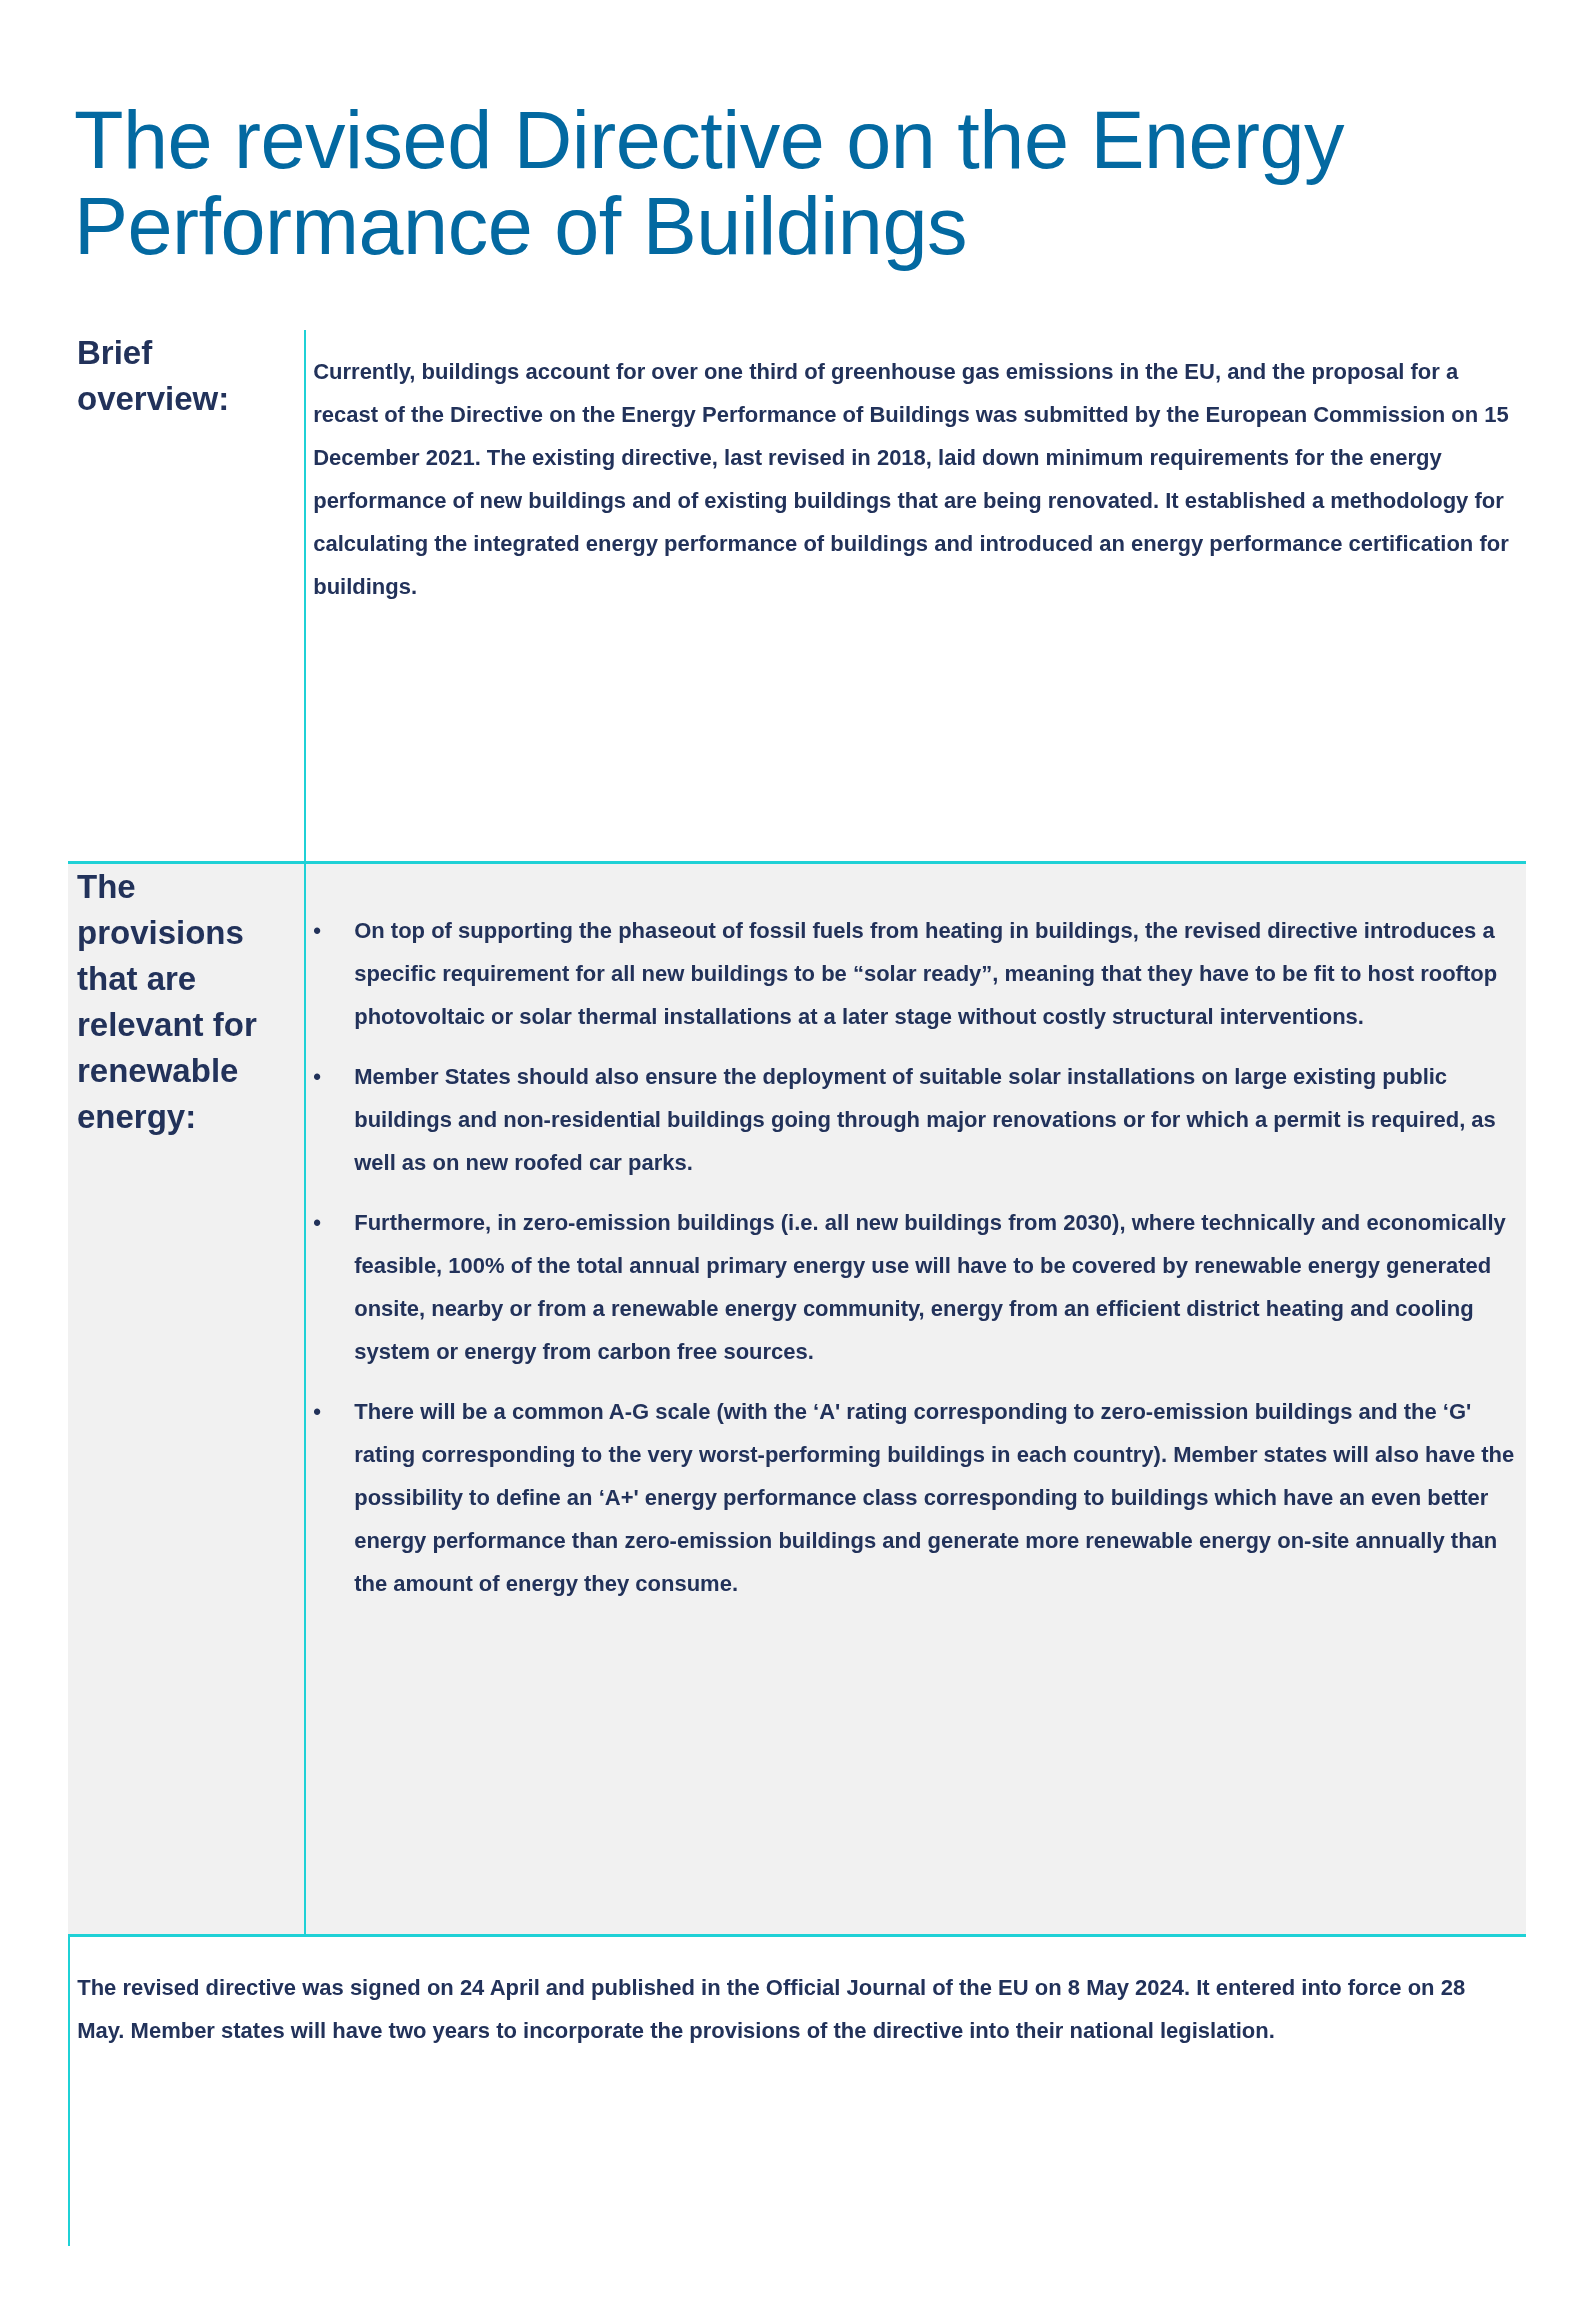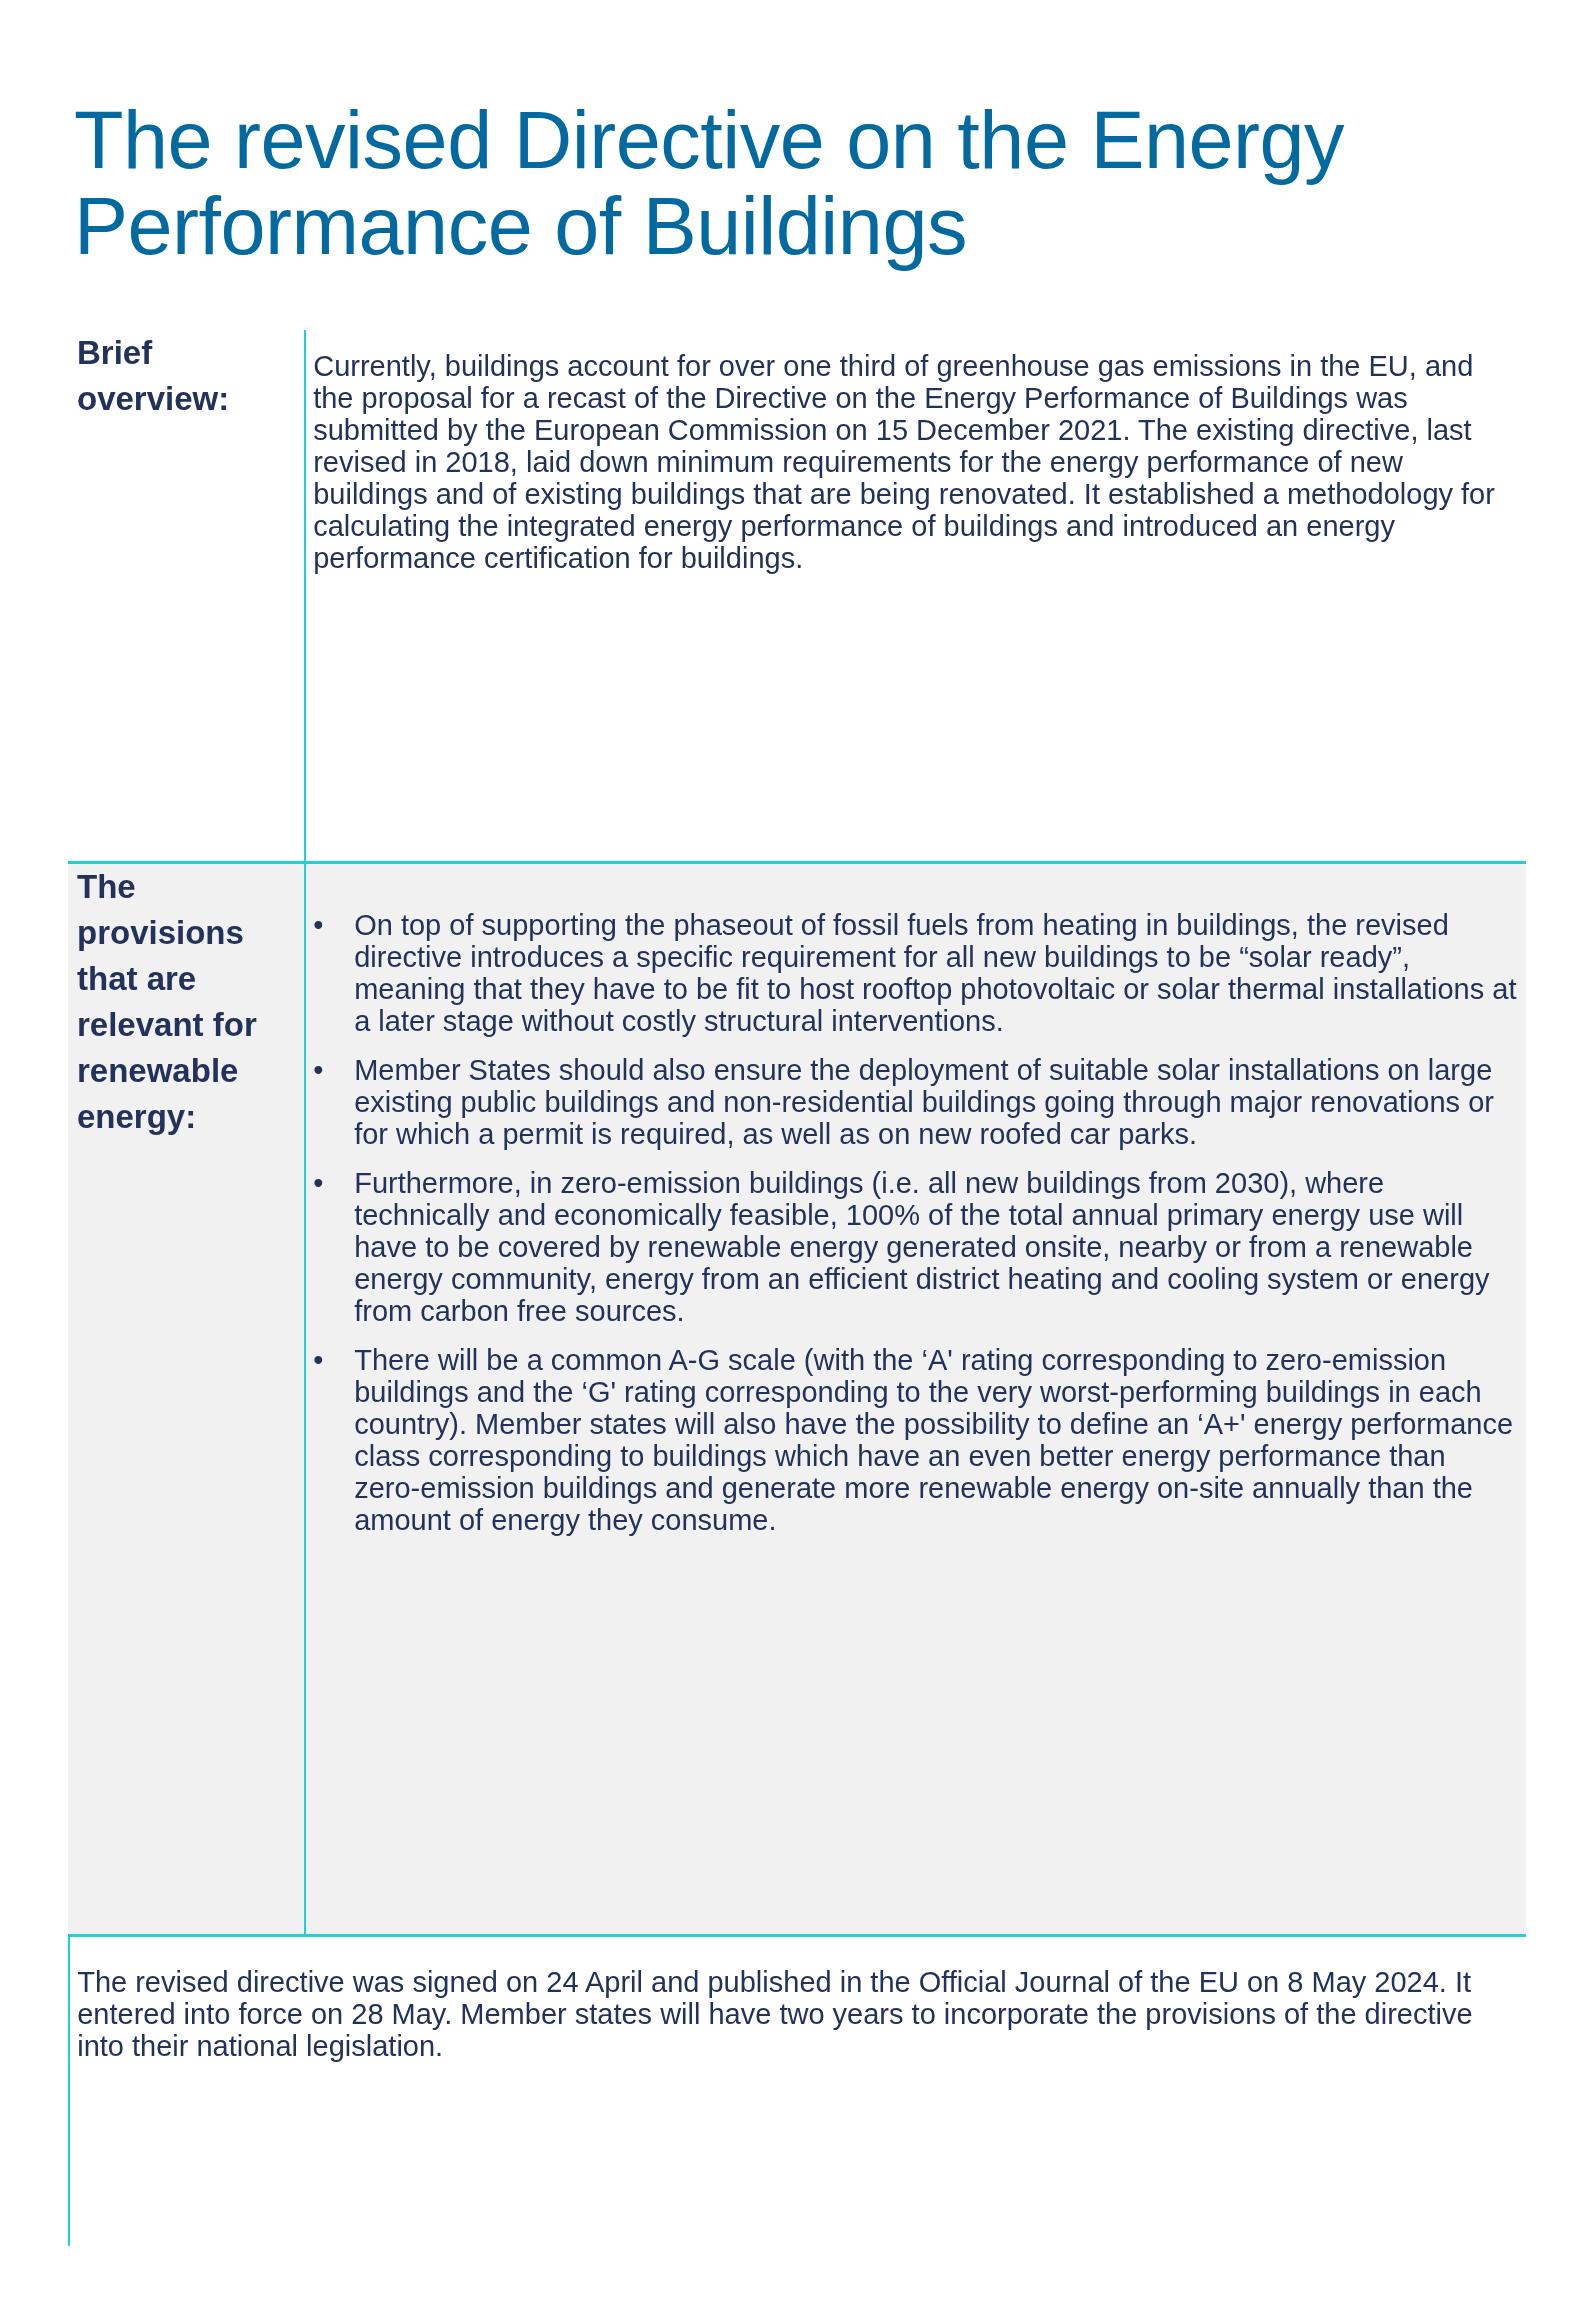--- a/index.html
+++ b/index.html
@@ -20,21 +20,21 @@
   .row.shaded { background: #F1F1F1; }
   .row.bordered-top { border-top: 3.6px solid #1FD1D6; }
   .label-cell {
     width: 236px; flex: 0 0 236px; box-sizing: border-box;
     padding-left: 9px; display: flex; align-items: flex-start;
     font-weight: bold; font-size: 33px; line-height: 46px;
   }
   .label-text { white-space: pre-line; }
   .content-cell {
     flex: 1; box-sizing: border-box; border-left: 2.7px solid #1FD1D6;
-    padding: 0 9px 0 7.2px; font-size: 29px; line-height: 32px;
+    padding: 0 9px 0 7.2px; font-size: 22px; line-height: 43px; font-weight: bold;
   }
   .content-cell p { margin: 0 0 16px 0; }
   .content-cell p:last-child { margin-bottom: 0; }
   .row1 { height: 531px; }
   .row1 .content-cell { padding-top: 20px; }
   .row2 { height: 1070px; }
   .row2 .content-cell { padding-top: 45px; }
   .row3 { height: 309px; }
   .row3 .content-cell { padding-top: 29px; }
   ul.bullets { list-style: none; margin: 0; padding: 0; }

